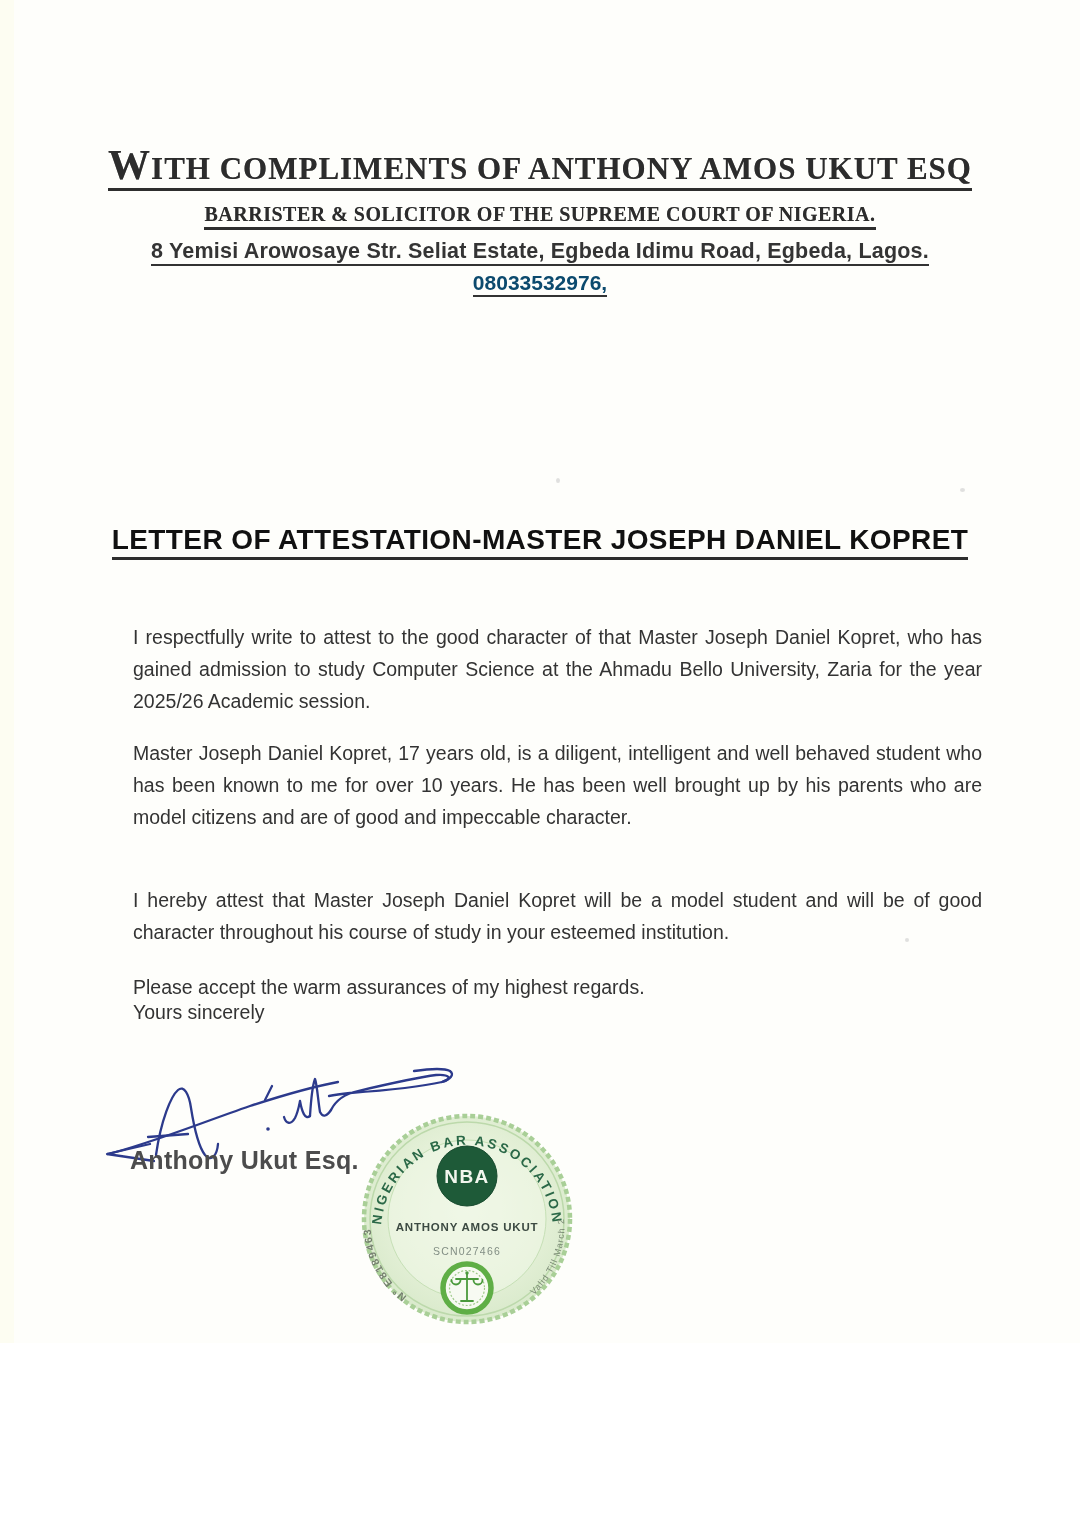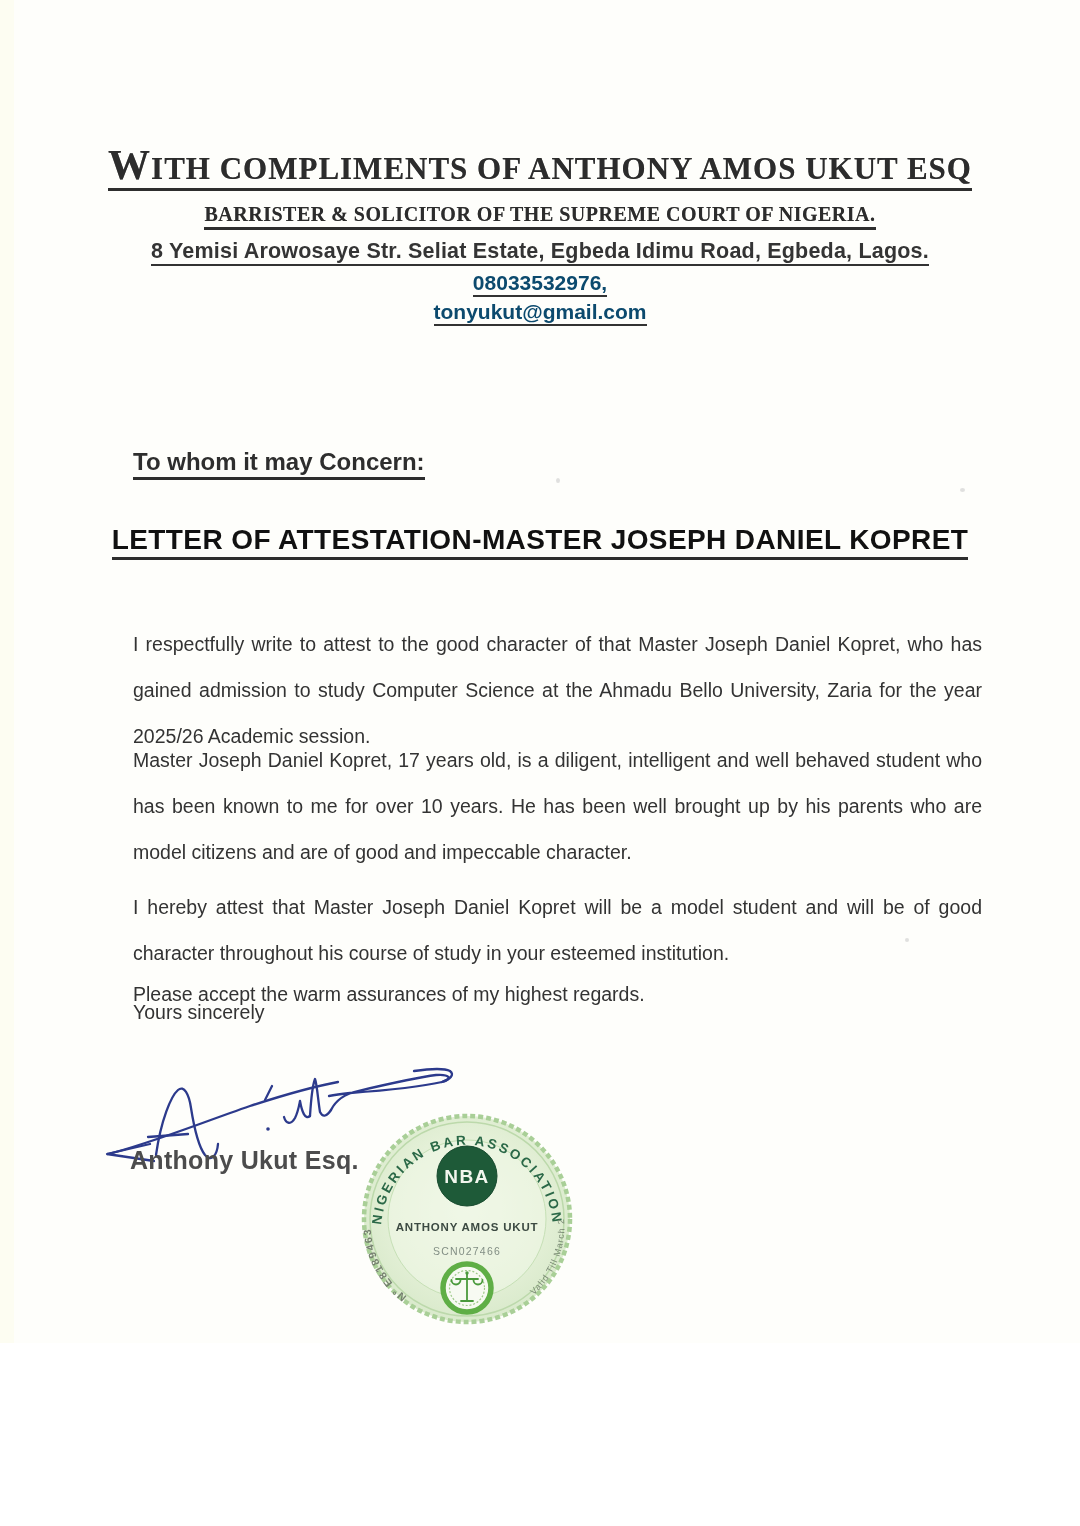--- a/index.html
+++ b/index.html
@@ -52,21 +52,21 @@
     font-weight: 700; font-size: 24px; color: #2e2e2e;
   }
   .title {
     position: absolute; top: 524px; left: 0; width: 100%;
     text-align: center;
     font-weight: 700; font-size: 28px; letter-spacing: .4px;
     color: #111;
   }
   .para {
     position: absolute; left: 133px; width: 849px;
-    font-size: 19.5px; line-height: 46px; color: #333;
+    font-size: 19.5px; line-height: 32px; color: #333;
     text-align: justify; text-align-last: left;
   }
   .p1 { top: 601px; }
   .p2 { top: 717px; }
   .p3 { top: 864px; }
   .p4 { top: 951px; }
   .signoff { position: absolute; top: 1001px; left: 133px; font-size: 19.5px; color: #333; }
   
   .signature-svg { position: absolute; left: 98px; top: 1048px; }
   .signatory-name {
@@ -90,26 +90,22 @@
     <div class="lh-line2">
       <span class="u1">BARRISTER &amp; SOLICITOR OF THE SUPREME COURT OF NIGERIA.</span>
     </div>
     <div class="lh-address">
       <span class="u2">8 Yemisi Arowosaye Str. Seliat Estate, Egbeda Idimu Road, Egbeda, Lagos.</span>
     </div>
   </div>
 
   <div class="contact">
     <div><span class="u2">08033532976,</span></div>
-    <div><span class="u2">tonyukut@gmail.com</span></div>
   </div>
 
-  <div class="salutation">
-    <span class="u1">To whom it may Concern:</span>
-  </div>
 
   <div class="title">
     <span class="u1">LETTER OF ATTESTATION-MASTER JOSEPH DANIEL KOPRET</span>
   </div>
 
   <p class="para p1">I respectfully write to attest to the good character of that Master Joseph Daniel Kopret, who has gained admission to study Computer Science at the Ahmadu Bello University, Zaria for the year 2025/26 Academic session.</p>
   <p class="para p2">Master Joseph Daniel Kopret, 17 years old, is a diligent, intelligent and well behaved student who has been known to me for over 10 years. He has been well brought up by his parents who are model citizens and are of good and impeccable character.</p>
   <p class="para p3">I hereby attest that Master Joseph Daniel Kopret will be a model student and will be of good character throughout his course of study in your esteemed institution.</p>
   <p class="para p4">Please accept the warm assurances of my highest regards.</p>
   <div class="signoff">Yours sincerely</div>

